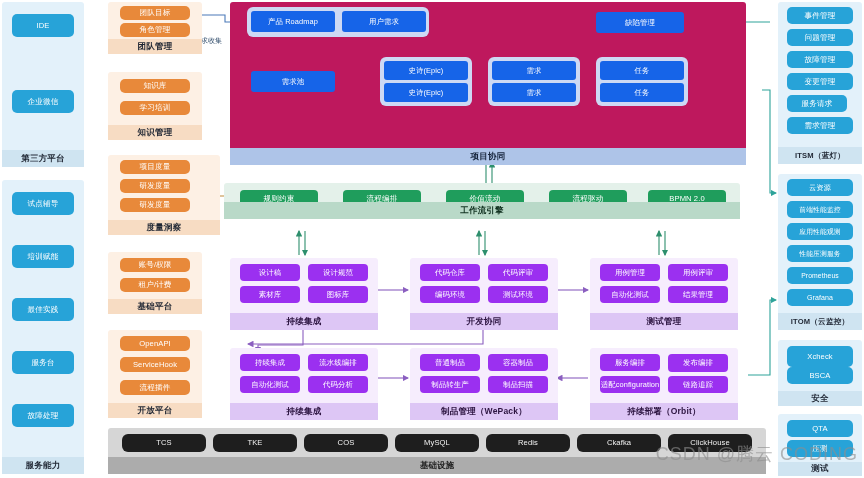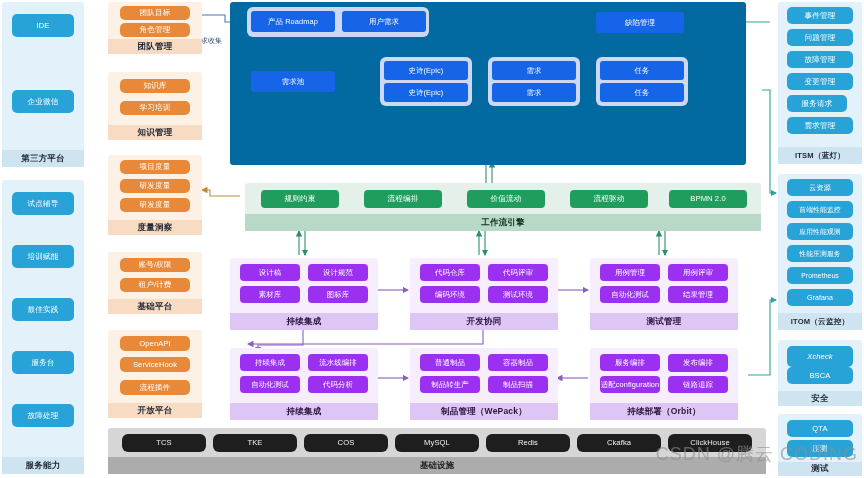--- a/index.html
+++ b/index.html
@@ -21,21 +21,21 @@
   .lcol { background:#e3f1fa; }
   .lchip { background:#27a3d8; border-radius:5px; }
   .lcol .panel-title { background:#cfe4f1; }
 
   
   .ocol { background:#fdf0e4; }
   .ochip { background:#e8893a; border-radius:5px; }
   .ocol .panel-title { background:#f7dcc3; }
 
   
-  .bluepanel { background:#0369a1; }
+  .bluepanel { background:#be185d; }
   .bluepanel .panel-title { background:#aec4e8; color:#16243c; }
   .bchip { background:#1664e8; border-radius:3px; font-size:7.4px; }
   .bgroup { position:absolute; background:#cdd9f4; border-radius:6px; }
 
   
   .greenpanel { background:#e4f1ea; }
   .greenpanel .panel-title { background:#b9d9c8; color:#10301f; }
   .gchip { background:#1f9d5c; border-radius:4px; font-size:7.6px; }
 
   
@@ -157,21 +157,21 @@
     <div class="chip ochip" style="left:12px; top:21px; width:70px; height:14px;">角色管理</div>
     <div class="panel-title" style="height:15px;">团队管理</div>
   </div>
 
   <div class="panel ocol" style="left:108px; top:72px; width:94px; height:68px;">
     <div class="chip ochip" style="left:12px; top:7px; width:70px; height:14px;">知识库</div>
     <div class="chip ochip" style="left:12px; top:29px; width:70px; height:14px;">学习培训</div>
     <div class="panel-title" style="height:15px;">知识管理</div>
   </div>
 
-  <div class="panel ocol" style="left:108px; top:155px; width:94px; height:80px;">
+  <div class="panel ocol" style="left:108px; top:155px; width:112px; height:80px;">
     <div class="chip ochip" style="left:12px; top:5px; width:70px; height:14px;">项目度量</div>
     <div class="chip ochip" style="left:12px; top:24px; width:70px; height:14px;">研发度量</div>
     <div class="chip ochip" style="left:12px; top:43px; width:70px; height:14px;">研发度量</div>
     <div class="panel-title" style="height:15px;">度量洞察</div>
   </div>
 
   <div class="panel ocol" style="left:108px; top:330px; width:94px; height:88px;">
     <div class="chip ochip" style="left:12px; top:6px; width:70px; height:15px;">OpenAPI</div>
     <div class="chip ochip" style="left:12px; top:27px; width:70px; height:15px;">ServiceHook</div>
     <div class="chip ochip" style="left:12px; top:50px; width:70px; height:15px;">流程插件</div>
@@ -199,23 +199,24 @@
     <div class="chip bchip" style="left:262px; top:59px; width:84px; height:19px;">需求</div>
     <div class="chip bchip" style="left:262px; top:81px; width:84px; height:19px;">需求</div>
 
     <div class="bgroup" style="left:366px; top:55px; width:92px; height:49px;"></div>
     <div class="chip bchip" style="left:370px; top:59px; width:84px; height:19px;">任务</div>
     <div class="chip bchip" style="left:370px; top:81px; width:84px; height:19px;">任务</div>
 
     <div class="chip bchip" style="left:366px; top:10px; width:88px; height:21px;">缺陷管理</div>
 
 
-  </div>
-
-  <div class="panel greenpanel" style="left:245px; top:183px; width:516px; height:48px;">
+    <div class="panel-title">项目协同</div>
+  </div>
+
+  <div class="panel greenpanel" style="left:224px; top:183px; width:516px; height:36px;">
     <div class="chip gchip" style="left:16px; top:7px; width:78px; height:18px;">规则约束</div>
     <div class="chip gchip" style="left:119px; top:7px; width:78px; height:18px;">流程编排</div>
     <div class="chip gchip" style="left:222px; top:7px; width:78px; height:18px;">价值流动</div>
     <div class="chip gchip" style="left:325px; top:7px; width:78px; height:18px;">流程驱动</div>
     <div class="chip gchip" style="left:424px; top:7px; width:78px; height:18px;">BPMN 2.0</div>
     <div class="panel-title">工作流引擎</div>
   </div>
 
   <div class="panel ppanel" style="left:230px; top:258px; width:148px; height:72px;">
     <div class="chip pchip" style="left:10px; top:6px; width:60px; height:17px;">设计稿</div>
@@ -290,21 +291,21 @@
     <div class="chip lchip" style="left:9px; top:5px; width:66px; height:17px; font-size:7.2px;">云资源</div>
     <div class="chip lchip" style="left:9px; top:27px; width:66px; height:17px; font-size:6.8px;">前端性能监控</div>
     <div class="chip lchip" style="left:9px; top:49px; width:66px; height:17px; font-size:6.8px;">应用性能观测</div>
     <div class="chip lchip" style="left:9px; top:71px; width:66px; height:17px; font-size:6.8px;">性能压测服务</div>
     <div class="chip lchip" style="left:9px; top:93px; width:66px; height:17px; font-size:6.8px;">Prometheus</div>
     <div class="chip lchip" style="left:9px; top:115px; width:66px; height:17px; font-size:7px;">Grafana</div>
     <div class="panel-title" style="font-size:7.6px;">ITOM（云监控）</div>
   </div>
 
   <div class="panel lcol" style="left:778px; top:340px; width:84px; height:66px;">
-    <div class="chip lchip" style="left:9px; top:6px; width:66px; height:21px;font-style:italic;">Xcheck</div>
+    <div class="chip lchip" style="left:9px; top:6px; width:66px; height:21px;">Xcheck</div>
     <div class="chip lchip" style="left:9px; top:27px; width:66px; height:17px;">BSCA</div>
     <div class="panel-title" style="height:15px;">安全</div>
   </div>
 
   <div class="panel lcol" style="left:778px; top:414px; width:84px; height:62px;">
     <div class="chip lchip" style="left:9px; top:6px; width:66px; height:17px;">QTA</div>
     <div class="chip lchip" style="left:9px; top:26px; width:66px; height:17px;">压测</div>
     <div class="panel-title" style="height:14px;">测试</div>
   </div>
 

